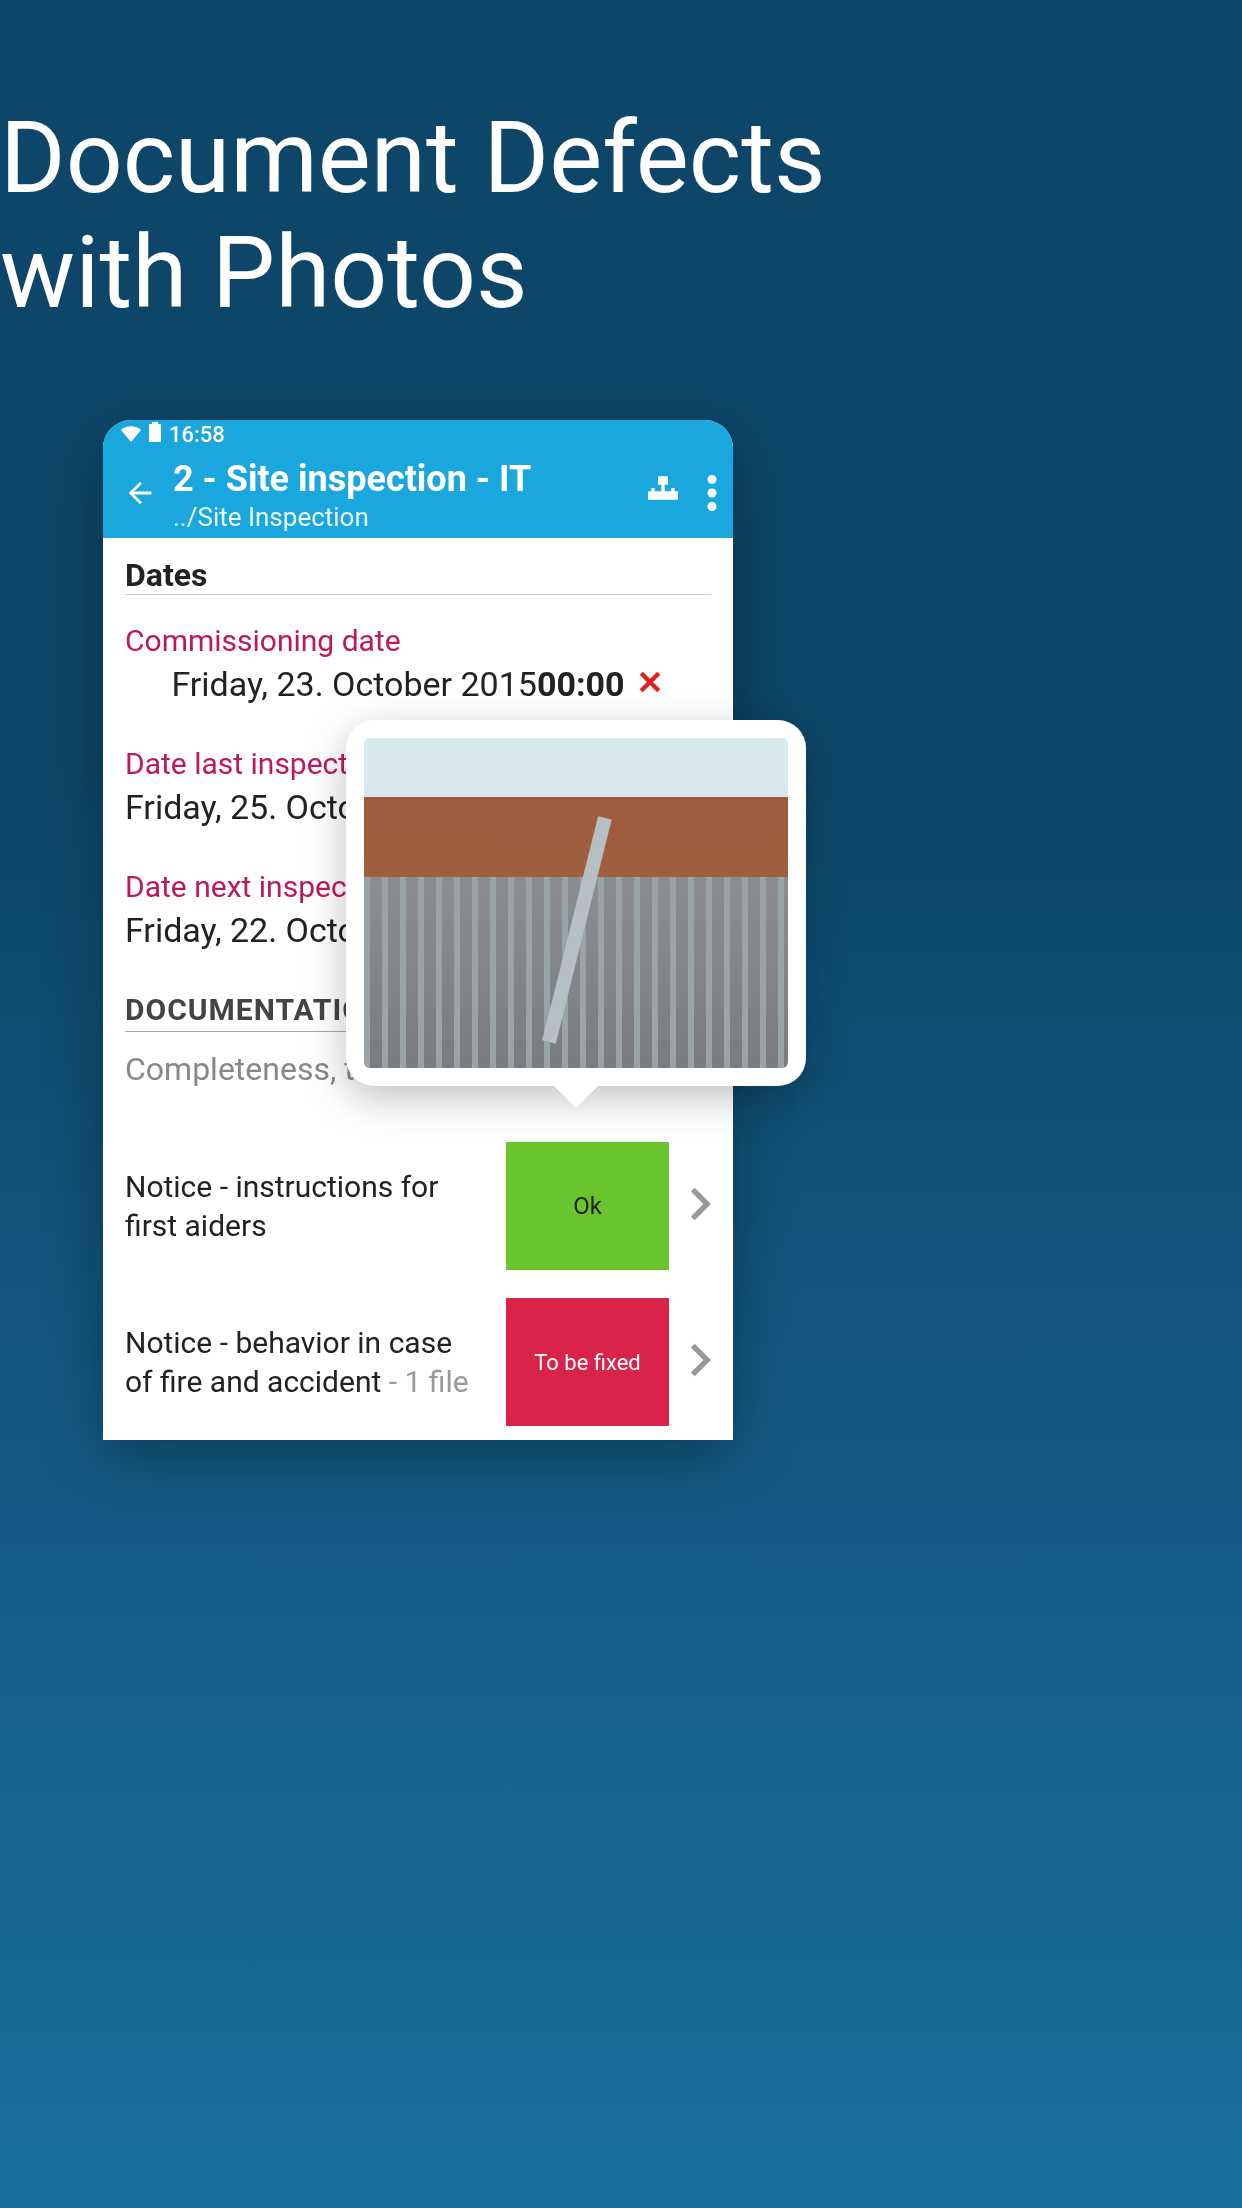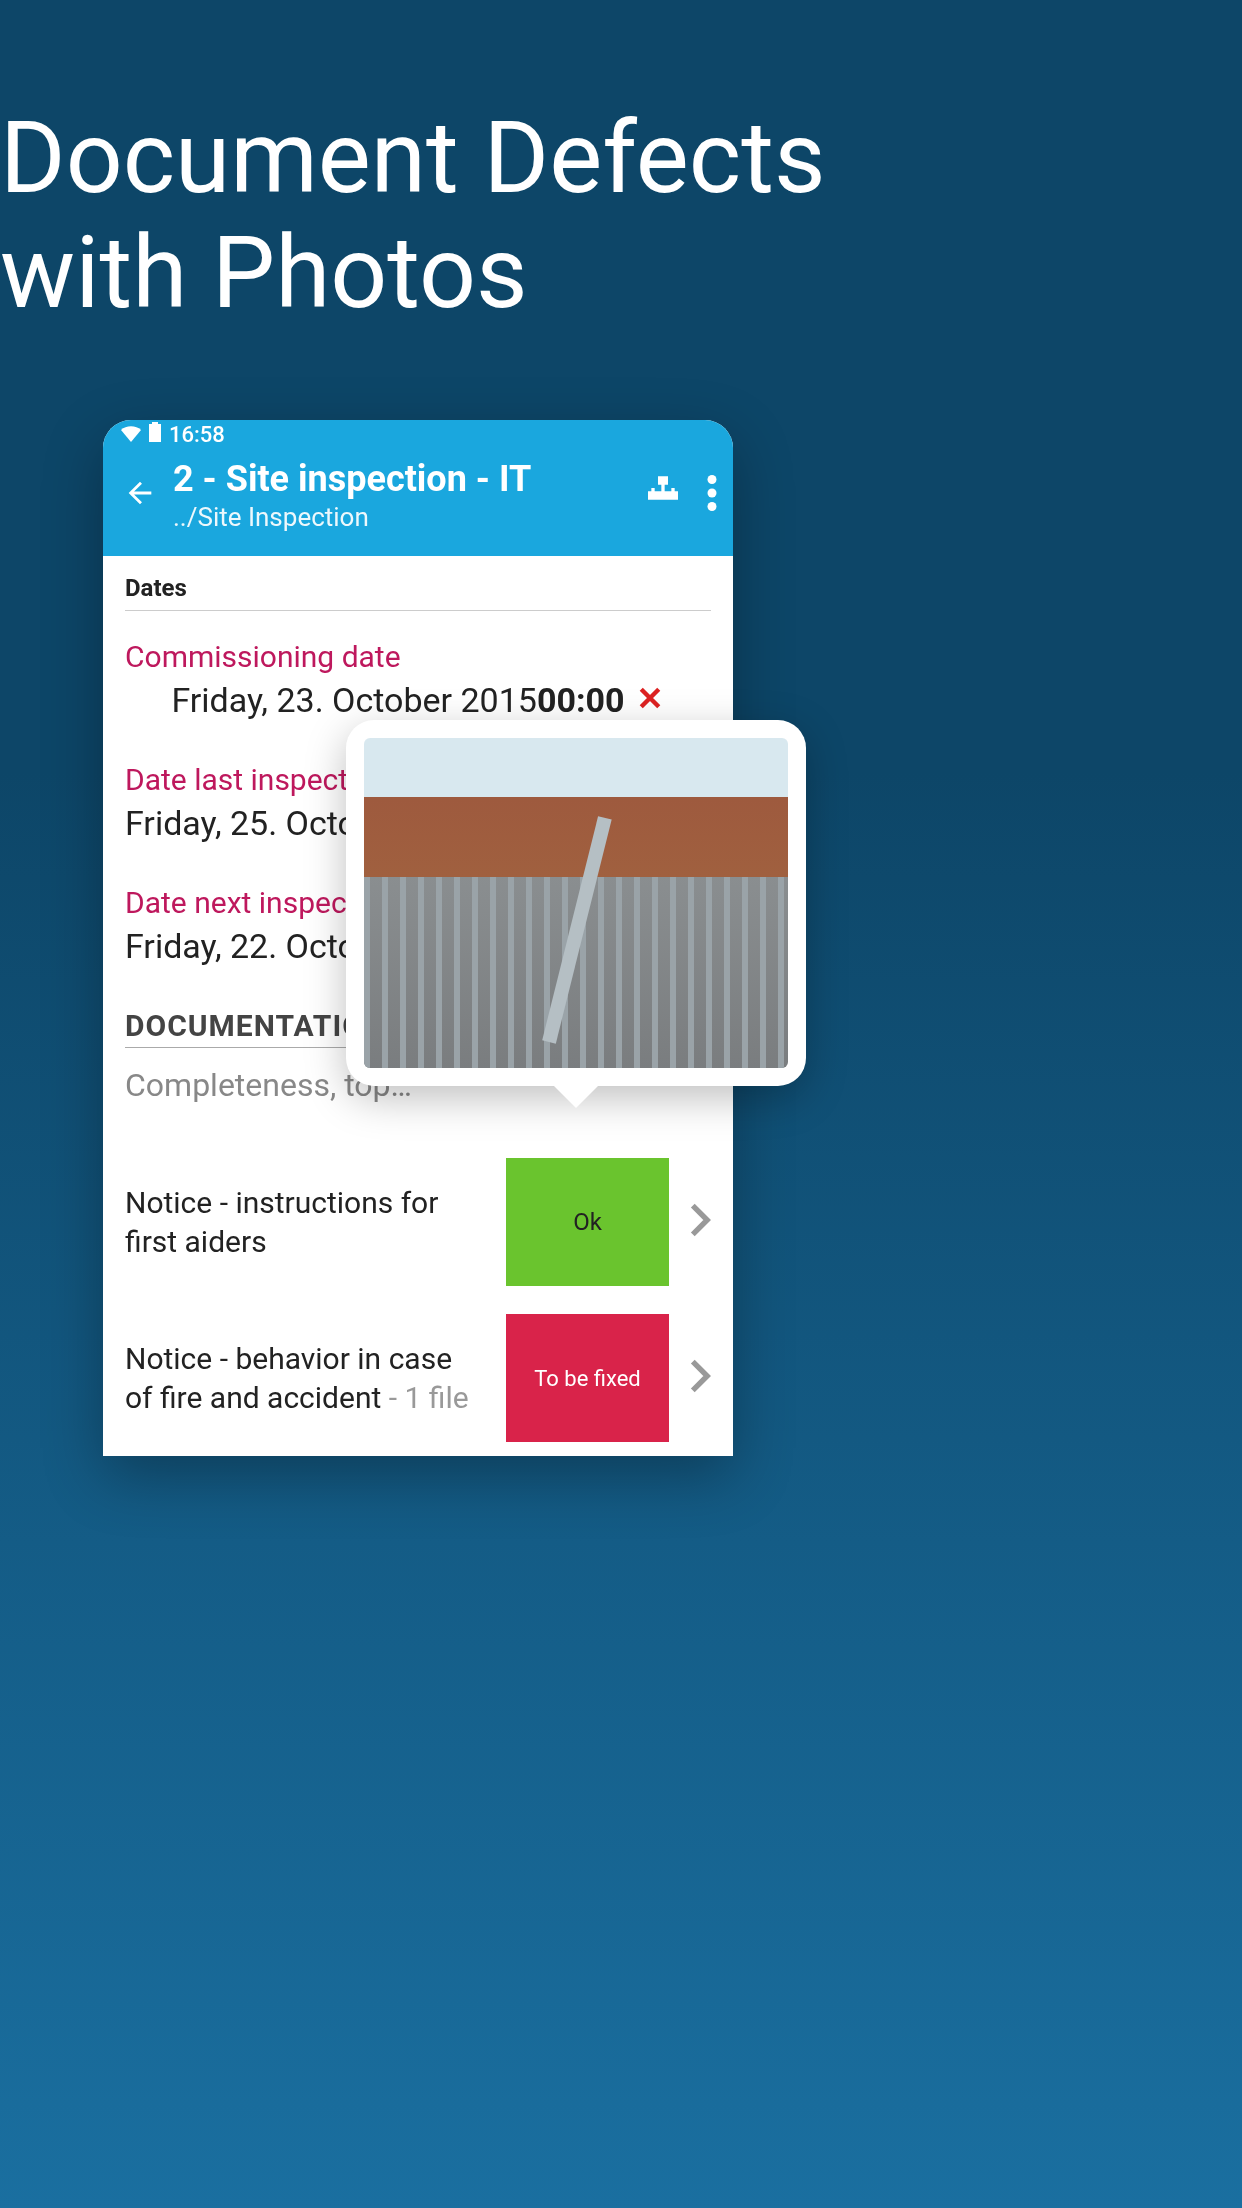--- a/index.html
+++ b/index.html
@@ -36,36 +36,35 @@
   justify-content: flex-start;
   align-items: center;
   padding: 0 18px;
   gap: 8px;
   color: #fff;
   font-size: 22px;
   font-weight: 500;
 }
 .app-bar {
   background: #1aa7de;
-  padding: 10px 16px 24px;
+  padding: 10px 16px 6px;
   display: flex;
   align-items: center;
   color: #fff;
 }
 .back-btn { padding: 8px 12px 8px 4px; }
 .app-bar-titles { flex: 1; margin-left: 4px; }
 .app-title { font-size: 36px; font-weight: 700; }
 .app-subtitle { font-size: 26px; font-weight: 400; opacity: 0.92; margin-top: 2px; }
 .app-bar-actions { display: flex; align-items: center; gap: 24px; }
 .content { padding: 18px 22px 0; }
 .section-title {
-  font-size: 24px;
+  font-size: 32px;
   font-weight: 700;
   color: #222;
-  padding-bottom: 8px;
   border-bottom: 1px solid #ccc;
   margin-bottom: 28px;
 }
 .field { margin-bottom: 42px; }
 .field-label { font-size: 30px; color: #be185d; margin-bottom: 6px; }
 .field-row { display: flex; align-items: center; justify-content: center; }
 .field-value { font-size: 34px; color: #222; font-weight: 400; }
 .field-time { font-size: 34px; color: #222; font-weight: 700; }
 .field-clear { margin-left: 10px; }
 .section-header {

